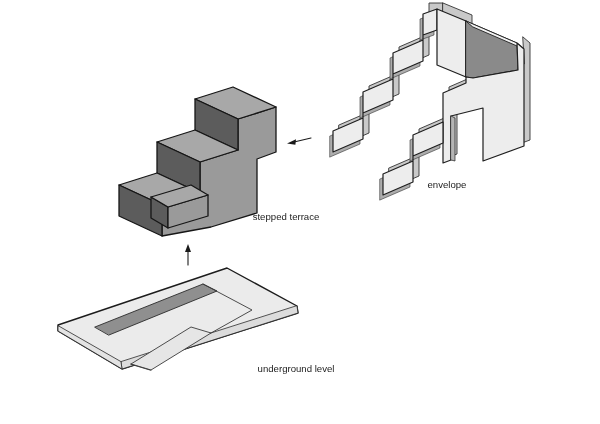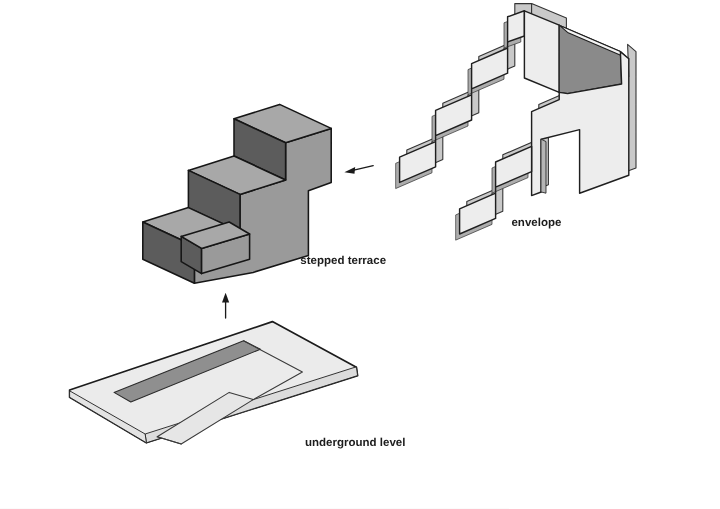--- a/index.html
+++ b/index.html
@@ -1,18 +1,18 @@
 <!DOCTYPE html>
 <html><head>
 <meta charset="utf-8">
 <style>
   html,body{margin:0;padding:0;background:#f4f4f4;}
   .stage{
     width:600px;height:424px;background:#ffffff;position:relative;
-    font-family:"Liberation Sans", sans-serif;overflow:hidden;font-weight:bold;
+    font-family:"Liberation Sans", sans-serif;overflow:hidden;
   }
   svg{display:block;}
   .lbl{
     font-family:"Liberation Sans", sans-serif;
     font-size:9.6px;fill:#1c1c1c;
   }
   polygon,path,line{stroke-linejoin:round;stroke-linecap:round;}
 </style>
 </head>
 <body>

